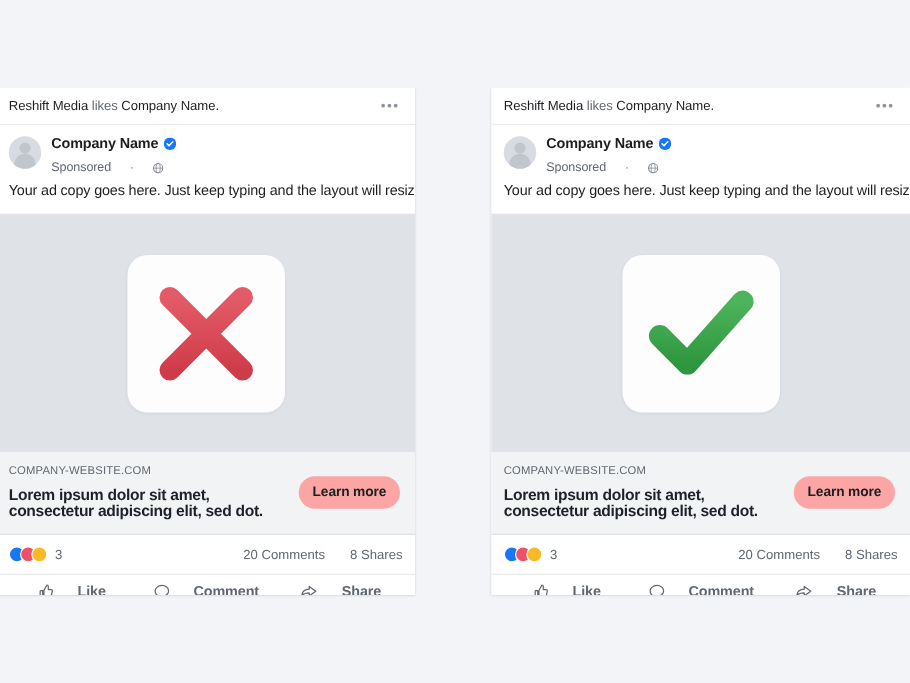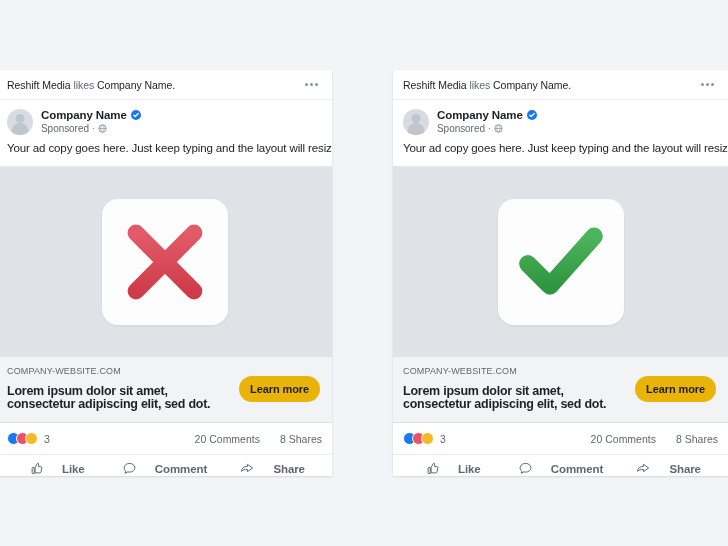--- a/index.html
+++ b/index.html
@@ -122,22 +122,22 @@
     letter-spacing: -0.1px;
   }
   .verified {
     width: 10px; height: 10px;
     flex: 0 0 10px;
     display: block;
   }
   .meta-row {
     display: flex;
     align-items: center;
-    gap: 3px;
-    margin-top: 1px;
+    gap: 15px;
+    margin-top: 7px;
   }
   .sponsored {
     font-size: 10px;
     color: #606770;
     letter-spacing: -0.05px;
   }
   .meta-dot {
     font-size: 9px;
     color: #606770;
     line-height: 1;
@@ -196,21 +196,21 @@
   }
   .link-headline {
     font-size: 12.5px;
     font-weight: 700;
     line-height: 13px;
     color: #1d2129;
     letter-spacing: -0.25px;
   }
   .cta-button {
     flex: 0 0 auto;
-    background: #eab308;
+    background: #fca5a5;
     color: #1c1e21;
     font-size: 11px;
     font-weight: 700;
     letter-spacing: -0.1px;
     padding: 7px 11px;
     border-radius: 13px;
     white-space: nowrap;
     border: none;
     font-family: "Liberation Sans", sans-serif;
   }

